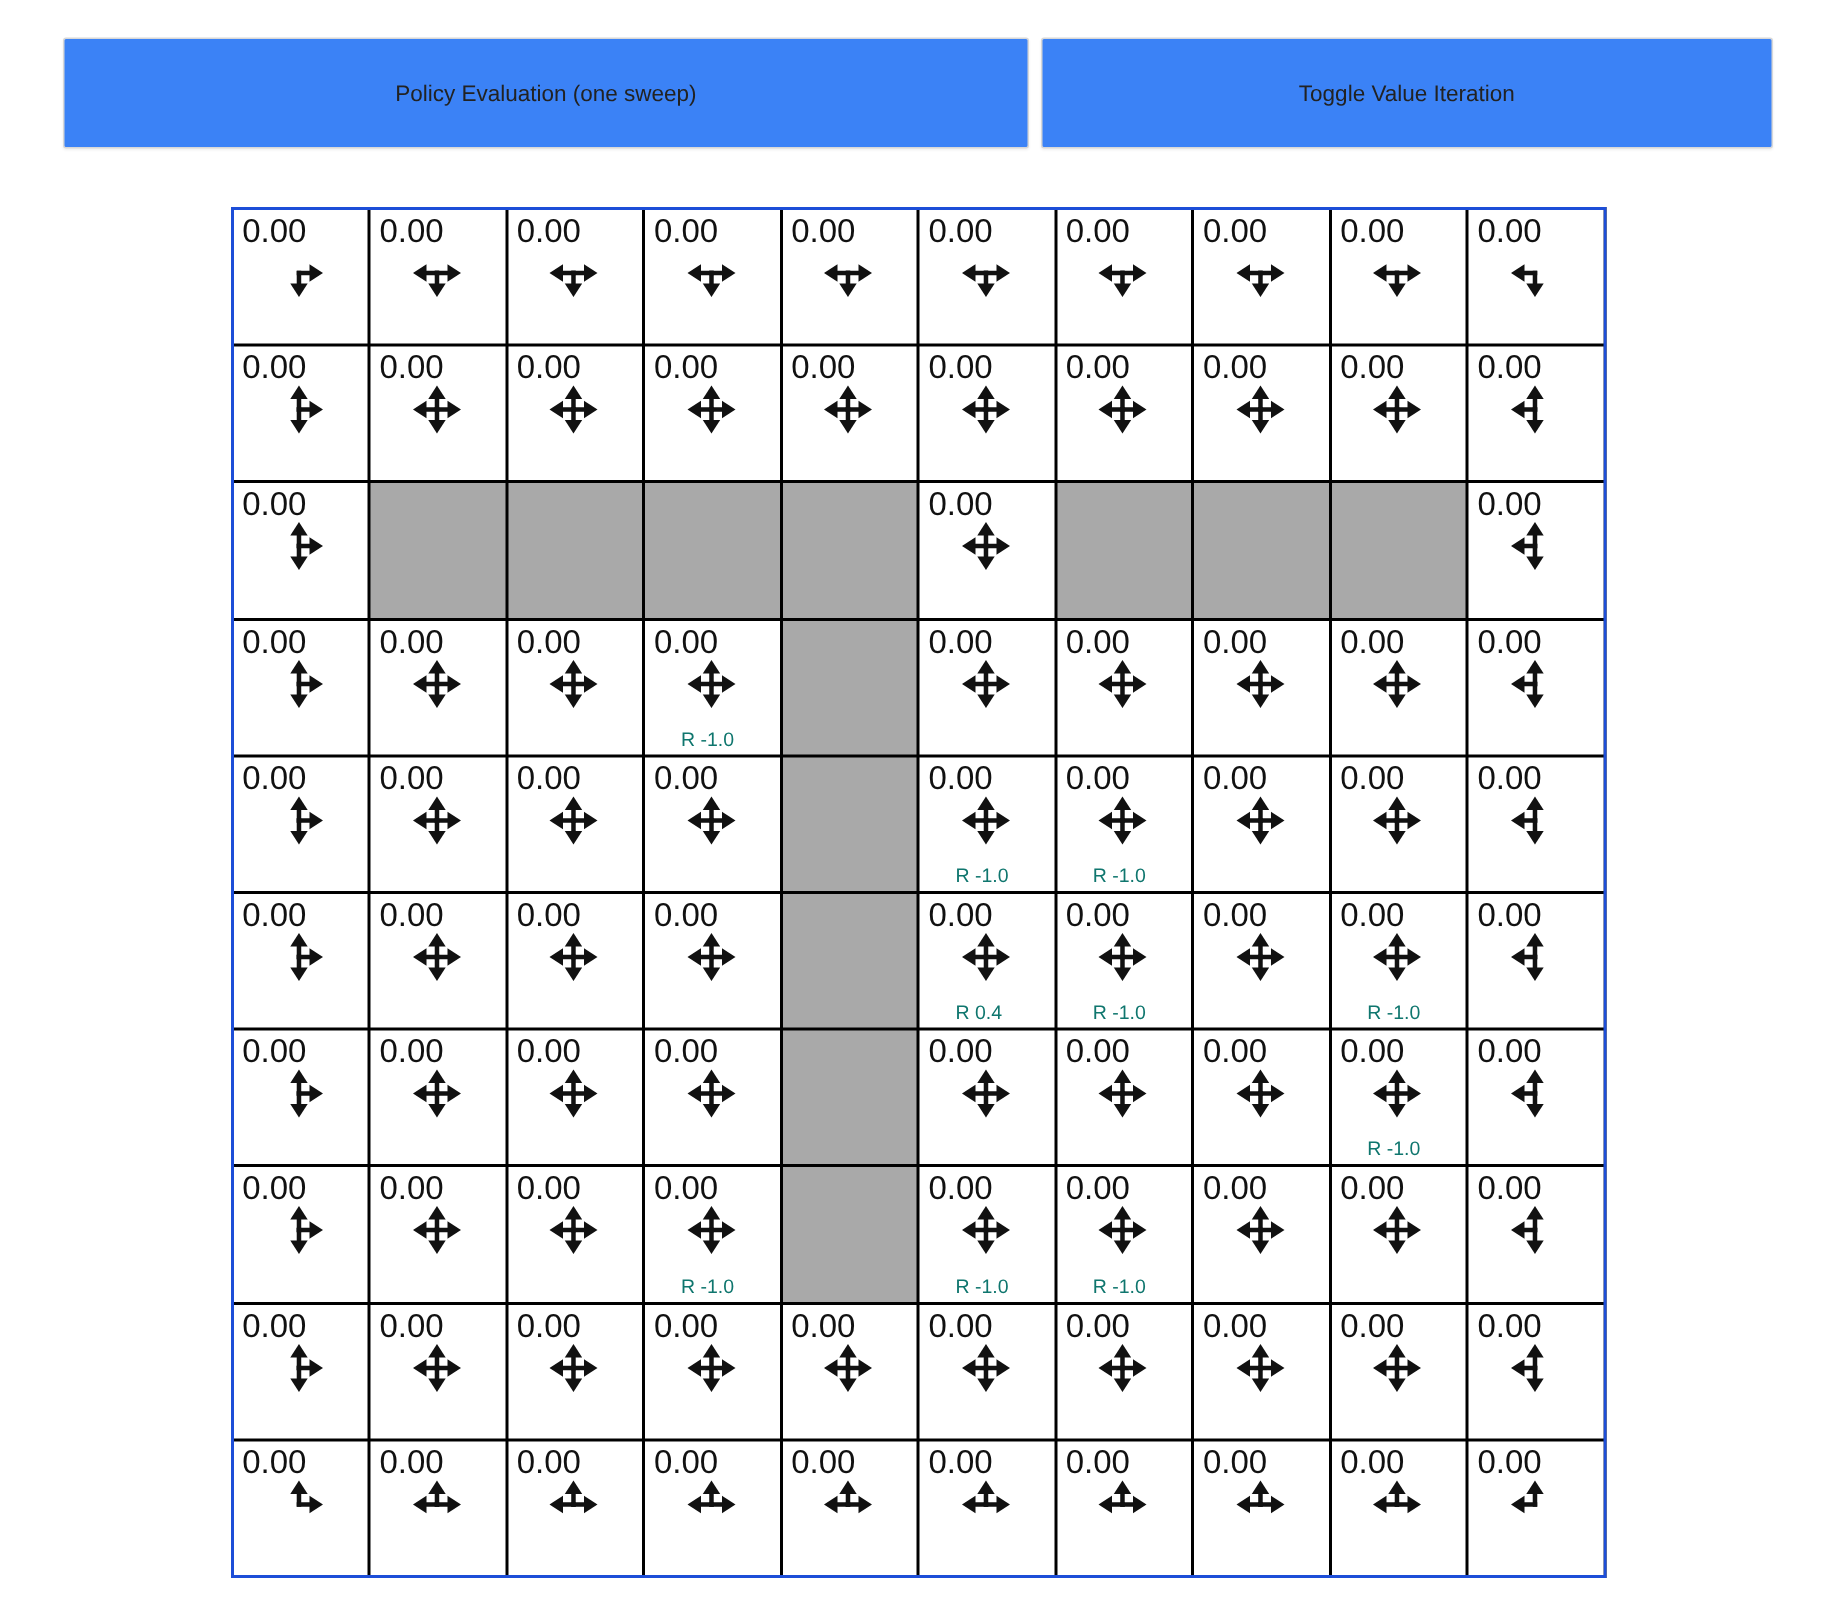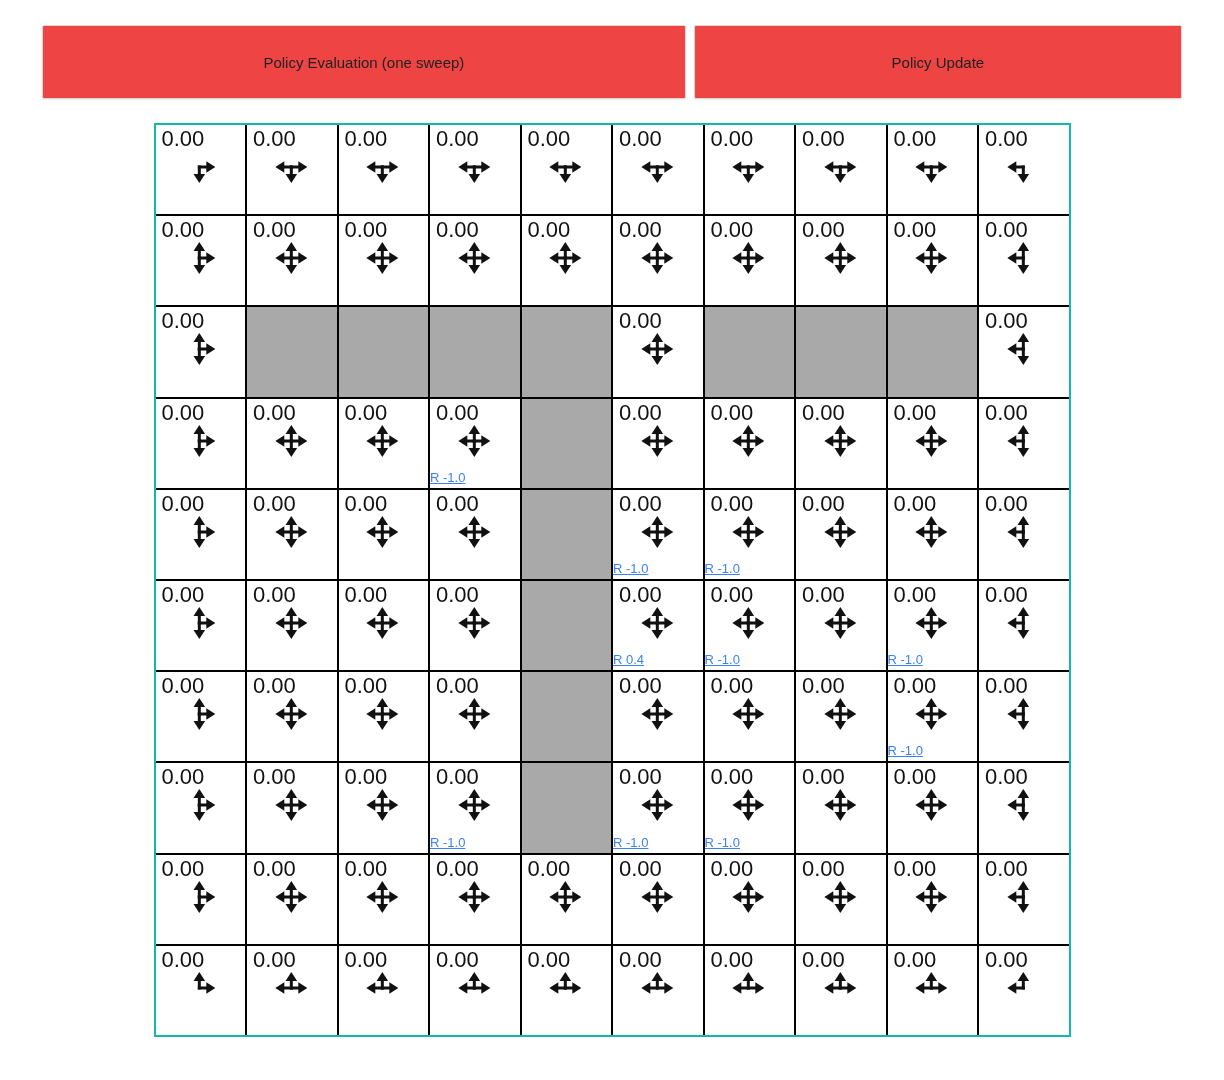--- a/index.html
+++ b/index.html
@@ -14,44 +14,44 @@
 
   
   .toolbar {
     display: flex;
     gap: 8px;
     margin: 25px 42px 0 42px;
     height: 74px;
   }
   .toolbar button {
     flex: 1;
-    background: #ef4444;
+    background: #3b82f6;
     border: 1px solid #d8d8d8;
     border-radius: 2px;
     box-shadow: 0 1px 2px rgba(0,0,0,0.07);
     font-family: "Liberation Sans", "DejaVu Sans", sans-serif;
     font-size: 15px;
     color: #222222;
     cursor: pointer;
     padding: 0;
   }
   .toolbar button:first-child { flex: 1.32; }
 
   
   .grid {
     box-sizing: border-box;
     width: 917px;
     height: 914px;
-    margin: 24px auto 0 auto;
+    margin: 39px auto 0 auto;
     display: grid;
     grid-template-columns: repeat(10, 1fr);
     grid-template-rows: repeat(10, 1fr);
     gap: 2px;
     background: #000000;
-    border: 2px solid #14b8a6;
+    border: 2px solid #1d4ed8;
   }
   .cell {
     position: relative;
     background: #ffffff;
     overflow: hidden;
   }
   .cell .val {
     position: absolute;
     top: 1px;
     left: 6px;
@@ -61,32 +61,31 @@
   }
   .cell svg.arrows {
     position: absolute;
     left: 50%;
     top: 25px;
     transform: translateX(-52%);
   }
   .cell .reward {
     position: absolute;
     bottom: 3px;
-    left: 0;
+    left: 24px;
     font-size: 13px;
-    color: #3b82f6;
-    text-decoration: underline;
+    color: #0f766e;
   }
 </style>
 </head>
 <body>
 
 <div class="toolbar">
   <button>Policy Evaluation (one sweep)</button>
-  <button>Policy Update</button>
+  <button>Toggle Value Iteration</button>
 </div>
 
 <div class="grid">
     <div class="cell">
       <div class="val">0.00</div>
       <svg class="arrows" viewBox="-17 -17 34 34" width="34" height="34">
         <g transform="rotate(180)">
           <line x1="0" y1="0" x2="0" y2="-8" stroke="#111111" stroke-width="3" stroke-linecap="square"></line>
           <polygon points="0,-16 -5.8,-7 5.8,-7" fill="#111111"></polygon>
         </g>

